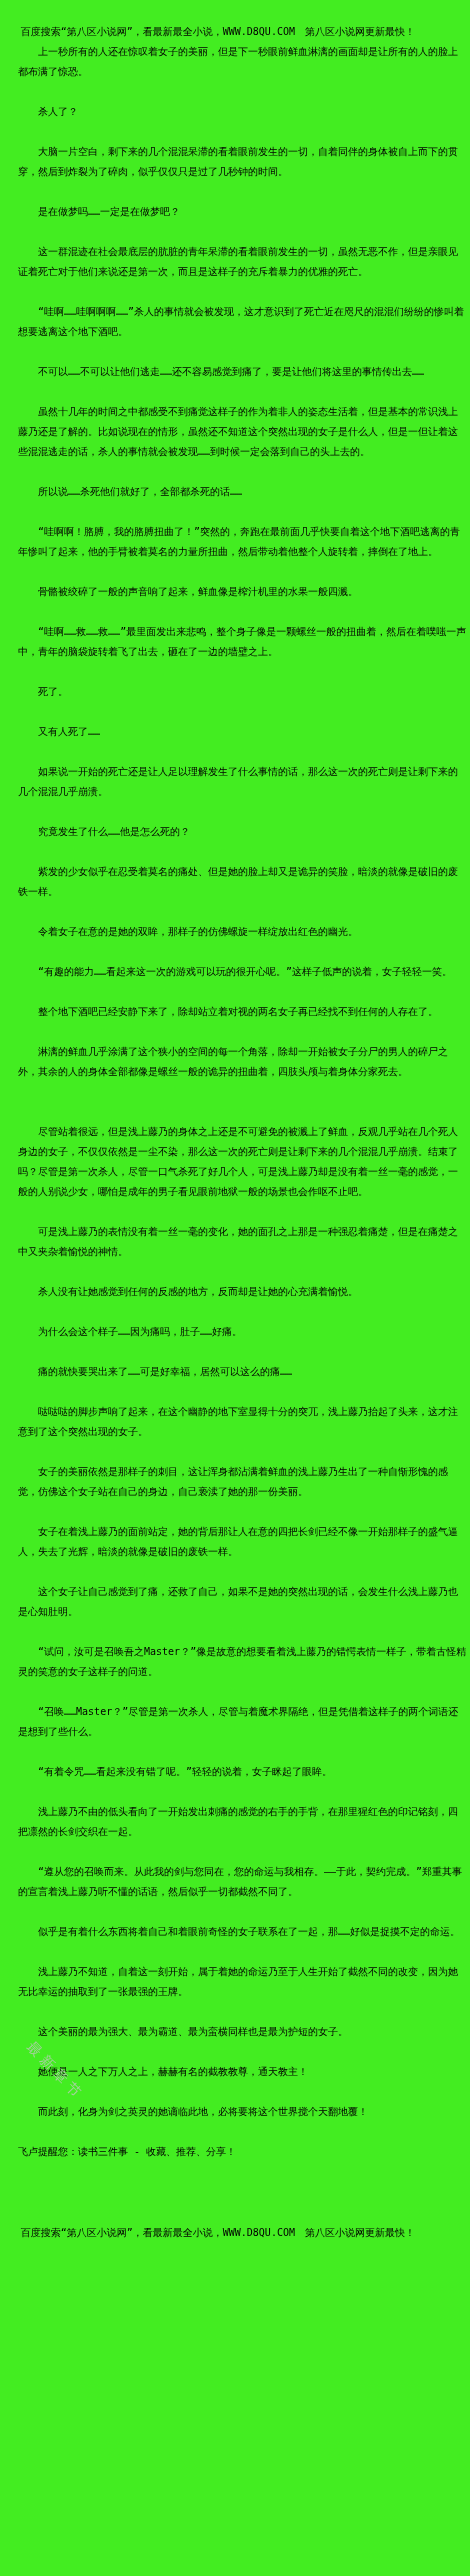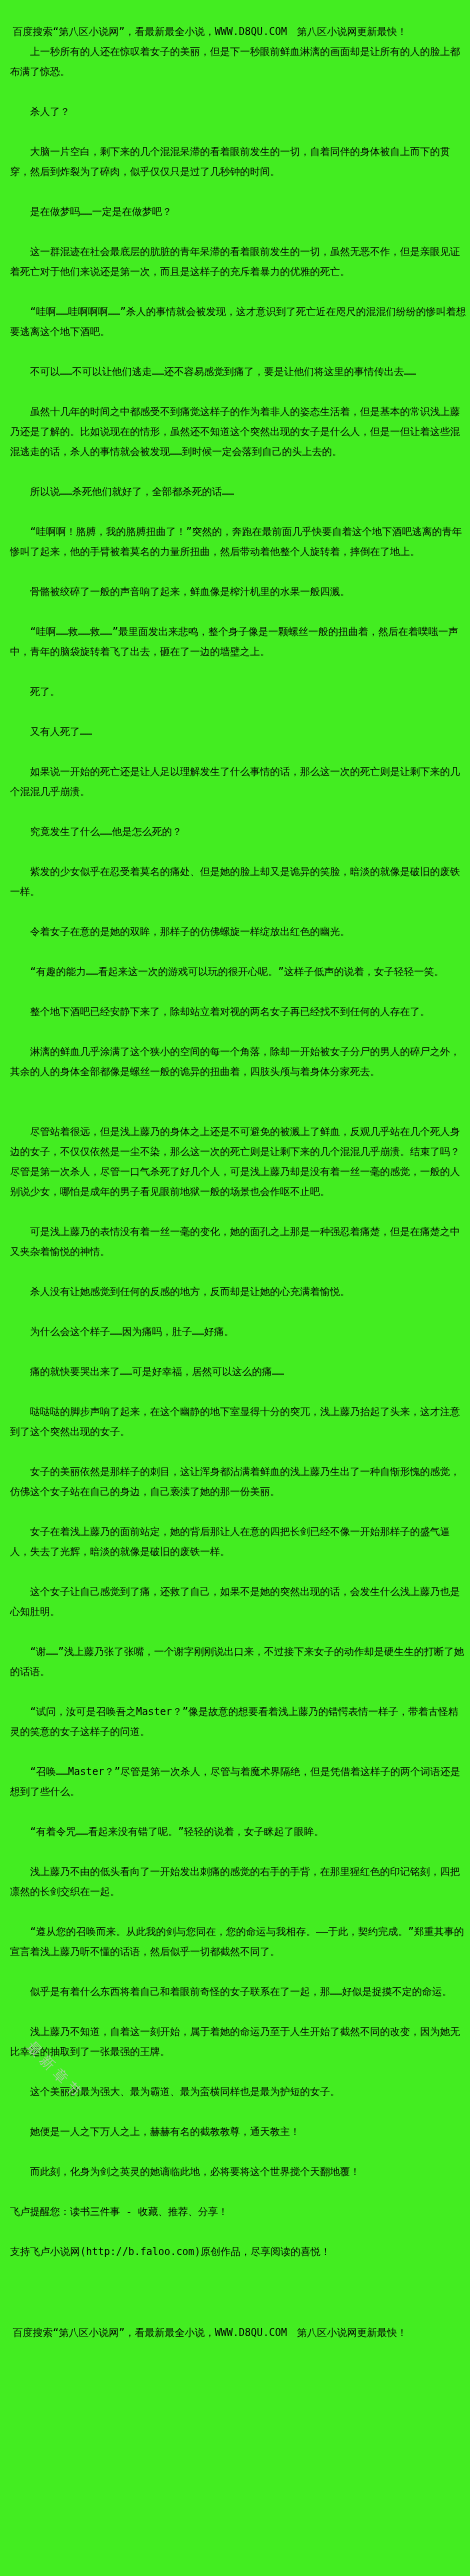--- a/index.html
+++ b/index.html
@@ -9,21 +9,21 @@
     min-height: 2576px;
     box-sizing: border-box;
     background: #43ED21;
     color: #000000;
     font-family: "DejaVu Sans Mono", "Liberation Mono", monospace;
     font-size: 10px;
     line-height: 20px;
     padding: 22px 3.4px 10px 2px;
     overflow: hidden;
   }
-  .p { margin: 0 0 20px 8px; }
+  .p { margin: 0 0 20px 16px; }
   .p-body { text-indent: 2em; }
   .p-flat { text-indent: 0; }
   .p-promo { text-indent: 0; padding-left: 2.7px; }
   .no-mb { margin-bottom: 0; }
   .mt30 { margin-top: 40px; }   
   .mt60 { margin-top: 61px; }   
   .watermark {
     position: absolute;
     left: 35px;
     top: 2039px;
@@ -68,29 +68,27 @@
       <p class="p p-body">淋漓的鲜血几乎涂满了这个狭小的空间的每一个角落，除却一开始被女子分尸的男人的碎尸之外，其余的人的身体全部都像是螺丝一般的诡异的扭曲着，四肢头颅与着身体分家死去。</p>
       <p class="p p-body mt30">尽管站着很远，但是浅上藤乃的身体之上还是不可避免的被溅上了鲜血，反观几乎站在几个死人身边的女子，不仅仅依然是一尘不染，那么这一次的死亡则是让剩下来的几个混混几乎崩溃。结束了吗？尽管是第一次杀人，尽管一口气杀死了好几个人，可是浅上藤乃却是没有着一丝一毫的感觉，一般的人别说少女，哪怕是成年的男子看见眼前地狱一般的场景也会作呕不止吧。</p>
       <p class="p p-body">可是浅上藤乃的表情没有着一丝一毫的变化，她的面孔之上那是一种强忍着痛楚，但是在痛楚之中又夹杂着愉悦的神情。</p>
       <p class="p p-body">杀人没有让她感觉到任何的反感的地方，反而却是让她的心充满着愉悦。</p>
       <p class="p p-body">为什么会这个样子……因为痛吗，肚子……好痛。</p>
       <p class="p p-body">痛的就快要哭出来了……可是好幸福，居然可以这么的痛……</p>
       <p class="p p-body">哒哒哒的脚步声响了起来，在这个幽静的地下室显得十分的突兀，浅上藤乃抬起了头来，这才注意到了这个突然出现的女子。</p>
       <p class="p p-body">女子的美丽依然是那样子的刺目，这让浑身都沾满着鲜血的浅上藤乃生出了一种自惭形愧的感觉，仿佛这个女子站在自己的身边，自己亵渎了她的那一份美丽。</p>
       <p class="p p-body">女子在着浅上藤乃的面前站定，她的背后那让人在意的四把长剑已经不像一开始那样子的盛气逼人，失去了光辉，暗淡的就像是破旧的废铁一样。</p>
       <p class="p p-body">这个女子让自己感觉到了痛，还救了自己，如果不是她的突然出现的话，会发生什么浅上藤乃也是心知肚明。</p>
-      <p class="p p-body">“谢……”浅上藤乃张了张嘴，一个谢字刚刚说出口来，不过接下来女子的动作却是硬生生的打断了她的话语。</p>
       <p class="p p-body">“试问，汝可是召唤吾之Master？”像是故意的想要看着浅上藤乃的错愕表情一样子，带着古怪精灵的笑意的女子这样子的问道。</p>
       <p class="p p-body">“召唤……Master？”尽管是第一次杀人，尽管与着魔术界隔绝，但是凭借着这样子的两个词语还是想到了些什么。</p>
       <p class="p p-body">“有着令咒……看起来没有错了呢。”轻轻的说着，女子眯起了眼眸。</p>
       <p class="p p-body">浅上藤乃不由的低头看向了一开始发出刺痛的感觉的右手的手背，在那里猩红色的印记铭刻，四把凛然的长剑交织在一起。</p>
       <p class="p p-body">“遵从您的召唤而来。从此我的剑与您同在，您的命运与我相存。——于此，契约完成。”郑重其事的宣言着浅上藤乃听不懂的话语，然后似乎一切都截然不同了。</p>
       <p class="p p-body">似乎是有着什么东西将着自己和着眼前奇怪的女子联系在了一起，那……好似是捉摸不定的命运。</p>
       <p class="p p-body">浅上藤乃不知道，自着这一刻开始，属于着她的命运乃至于人生开始了截然不同的改变，因为她无比幸运的抽取到了一张最强的王牌。</p>
       <p class="p p-body">这个美丽的最为强大、最为霸道、最为蛮横同样也是最为护短的女子。</p>
       <p class="p p-body">她便是一人之下万人之上，赫赫有名的截教教尊，通天教主！</p>
       <p class="p p-body">而此刻，化身为剑之英灵的她谪临此地，必将要将这个世界搅个天翻地覆！</p>
       <p class="p p-flat">飞卢提醒您：读书三件事 - 收藏、推荐、分享！</p>
-      <p class="p p-flat">支持飞卢小说网(http://b.faloo.com)原创作品，尽享阅读的喜悦！</p>
       <p class="p p-promo mt60">百度搜索“第八区小说网”，看最新最全小说，WWW.D8QU.COM　第八区小说网更新最快！</p>
     </main>
 </div>
 
 
 </body></html>

